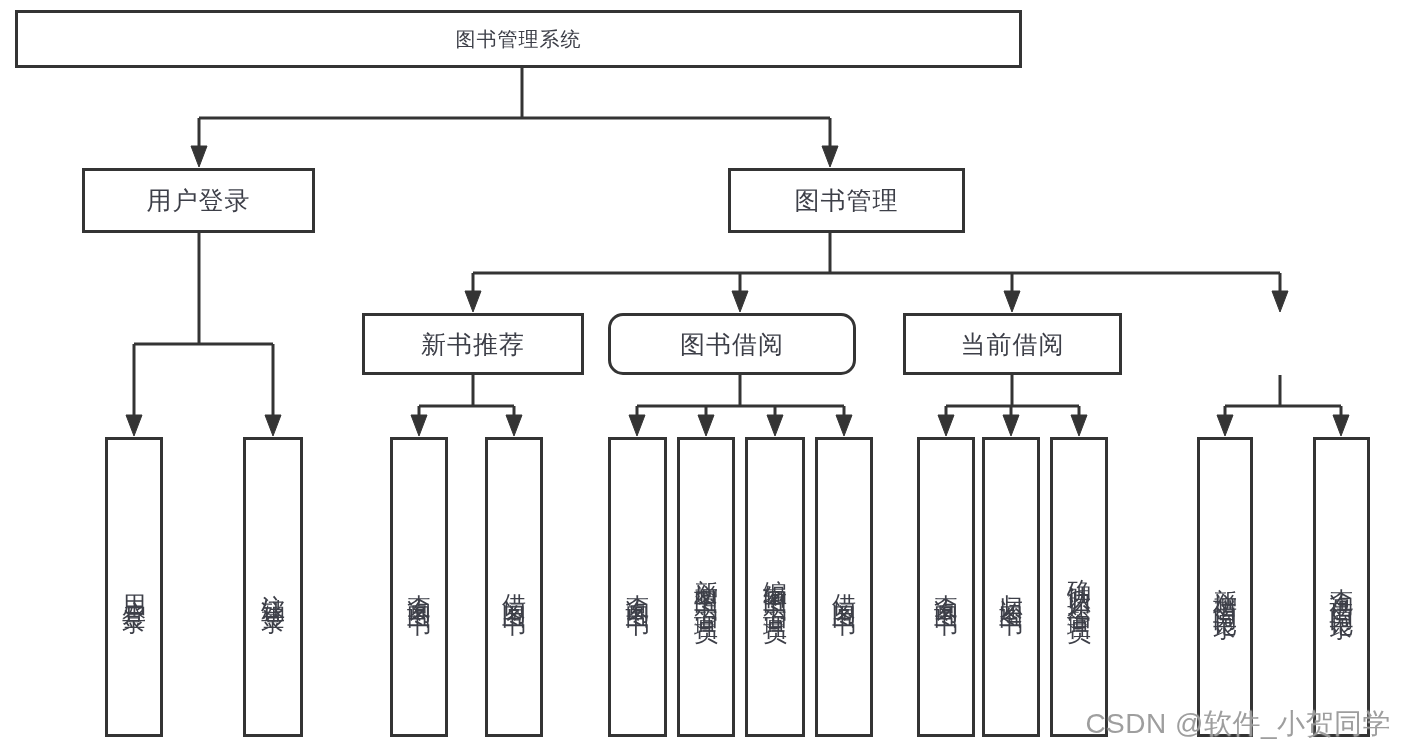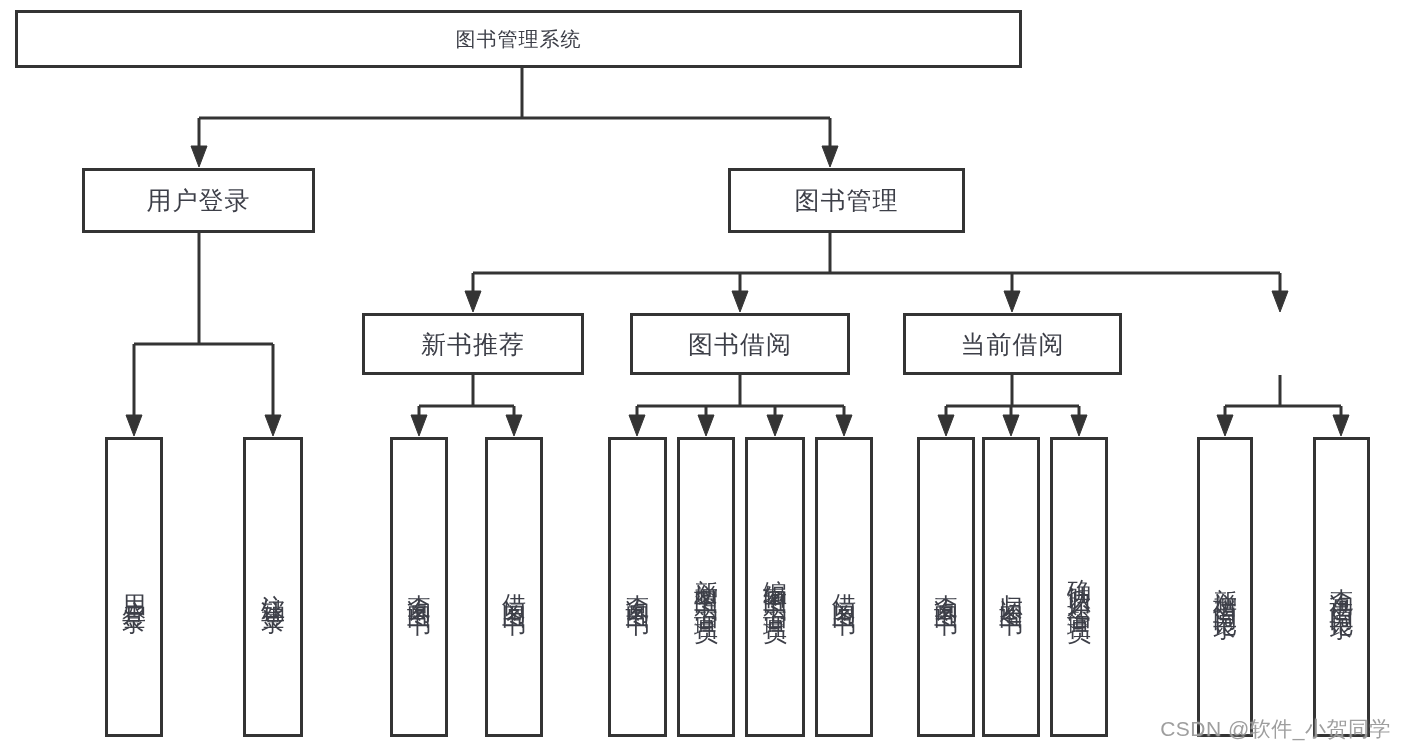--- a/index.html
+++ b/index.html
@@ -48,21 +48,21 @@
     line-height: 1;
     white-space: nowrap;
     color: #3d3f48;
   }
   .leaf { top: 437px; height: 300px; }
   .lvl3 { top: 313px; height: 62px; }
   .watermark {
     position: absolute;
     right: 14px;
     bottom: 4px;
-    font-size: 21px;
+    font-size: 28px;
     letter-spacing: 0.5px;
     color: rgba(150, 150, 150, 0.92);
     text-shadow: 0 0 2px rgba(255,255,255,0.85);
     z-index: 2;
     white-space: nowrap;
   }
   .wire { stroke: #343434; stroke-width: 3; fill: none; }
   .head { fill: #343434; stroke: #343434; stroke-width: 1; }
 </style>
 </head>
@@ -139,21 +139,21 @@
   <div class="node" style="left:82px; top:168px; width:233px; height:65px;">
     <span class="hlabel">用户登录</span>
   </div>
   <div class="node" style="left:712px; top:168px; width:237px; height:65px;margin-left:16px;">
     <span class="hlabel">图书管理</span>
   </div>
 
   <div class="node lvl3" style="left:362px; width:222px;">
     <span class="hlabel">新书推荐</span>
   </div>
-  <div class="node lvl3" style="left:630px; width:220px;">
+  <div class="node lvl3" style="left:608px; width:248px;border-radius:15px;">
     <span class="hlabel">图书借阅</span>
   </div>
   <div class="node lvl3" style="left:903px; width:219px;text-align:center;">
     <span class="hlabel">当前借阅</span>
   </div>
 
   <div class="node leaf" style="left:105px; width:58px;">
     <span class="vtext">用户登录</span>
   </div>
   <div class="node leaf" style="left:243px; width:60px;">

